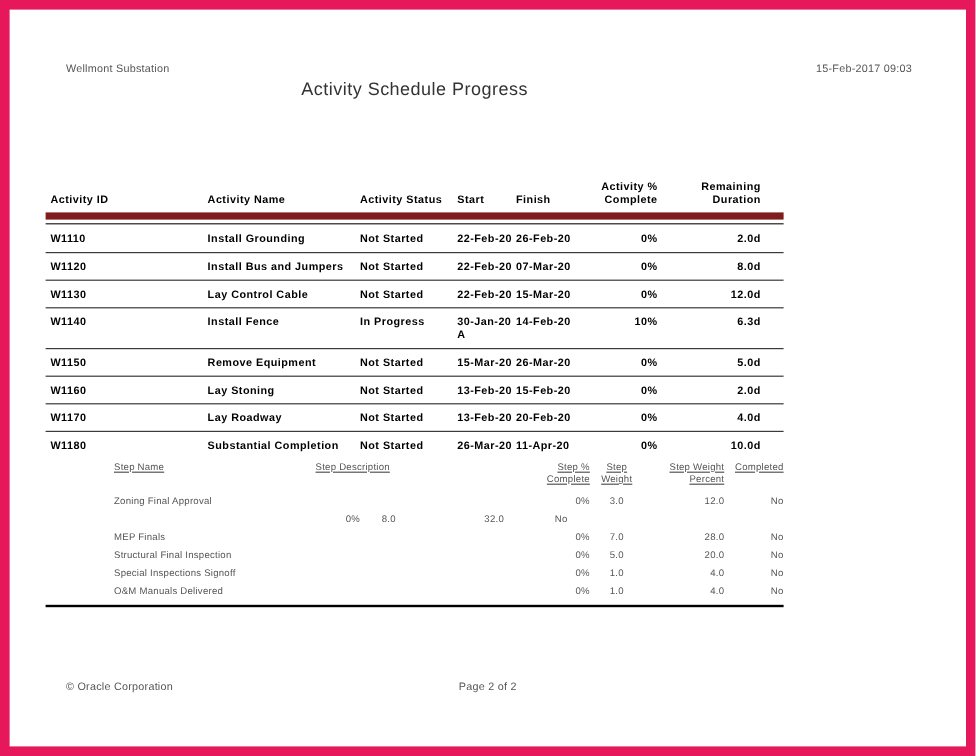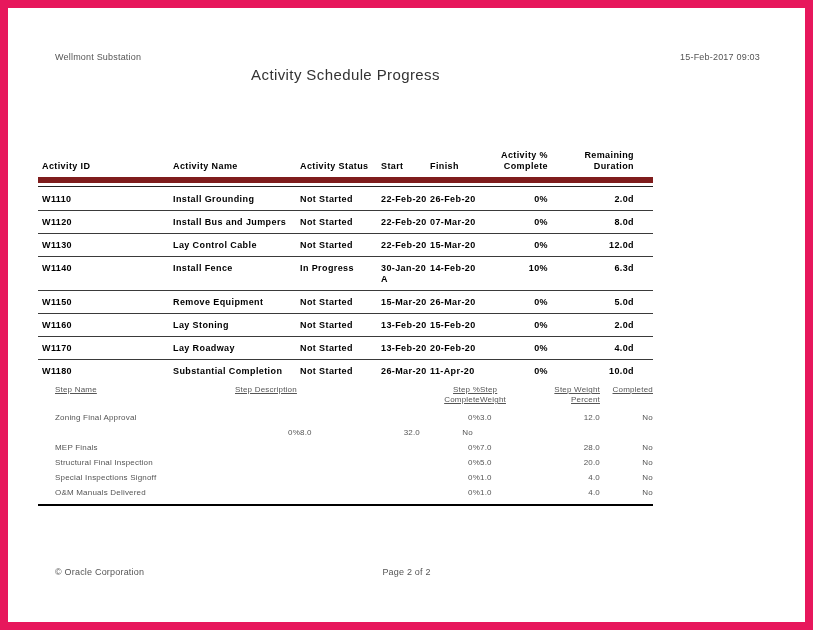--- a/index.html
+++ b/index.html
@@ -38,24 +38,24 @@
   .c-start  { width:49px;  }
   .c-finish { width:60px;  }
   .c-pct    { width:58px; text-align:right; }
   .c-rem    { width:86px; text-align:right; }
   .thead .c { line-height:11px; }
   
   .steps { margin:3px 0 0 17px; width:598px; font-size:8px; color:#555; letter-spacing:0.2px; }
   .shead { display:flex; align-items:flex-start; line-height:10px; margin-bottom:5px; }
   .shead .u { text-decoration:underline; }
   .srow { display:flex; height:15px; line-height:15px; }
-  .s-name   { width:180px; }
+  .s-name   { width:180px;margin-left:40px; }
   .s-desc   { width:180px; }
   .s-pct    { width:65px; text-align:right; }
-  .s-weight { width:48px; text-align:left; }
+  .s-weight { width:48px; text-align:center; }
   .s-wpct   { width:72px; text-align:right; }
   .s-comp   { width:53px; text-align:right; }
   
   .footer { position:absolute; top:559px; left:0; width:100%; font-size:9px; color:#555; letter-spacing:0.2px; }
   .footer-left { position:absolute; left:47px; top:0; }
   .footer-center { position:absolute; left:0; width:100%; text-align:center; top:0; }
 </style>
 </head>
 <body>
 

